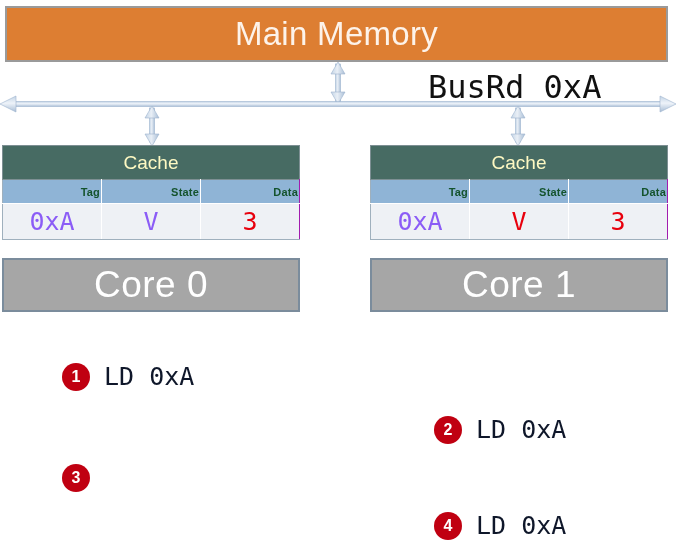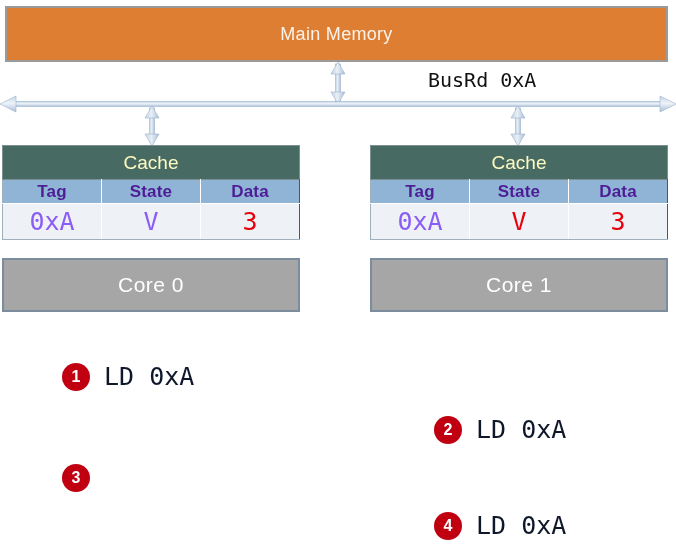--- a/index.html
+++ b/index.html
@@ -25,40 +25,40 @@
     height: 56px;
     box-sizing: border-box;
     background: #DD7E32;
     border: 2px solid #9a9a9a;
     display: flex;
     align-items: center;
     justify-content: center;
   }
   .main-memory .mm-label {
     color: #fdf3ea;
-    font-size: 18px;
+    font-size: 33px;
     font-weight: 400;
     letter-spacing: 0.3px;
   }
 
   
   .bus-svg {
     position: absolute;
     left: 0;
     top: 62px;
     width: 676px;
     height: 84px;
   }
 
   .bus-label {
     position: absolute;
     left: 428px;
     top: 68px;
     font-family: "DejaVu Sans Mono", "Liberation Mono", monospace;
-    font-size: 20px;
+    font-size: 32px;
     color: #111111;
     letter-spacing: 0px;
     white-space: nowrap;
   }
 
   
   .cache-block {
     position: absolute;
     width: 298px;
     top: 145px;
@@ -80,27 +80,27 @@
   }
 
   .cache-table {
     width: 100%;
     border-collapse: collapse;
     table-layout: fixed;
     box-sizing: border-box;
   }
   .cache-table th {
     background: #8FB4D6;
-    color: #4c1d95;
-    font-size: 17px;
+    color: #14532d;
+    font-size: 11px;
     font-weight: bold;
     height: 21px;
     border: 1px solid #ffffff;
     border-top: 1px solid #7d8f93;
-    text-align: center;
+    text-align: right;
     letter-spacing: 0.2px;
   }
   .cache-table td {
     background: #eef1f5;
     height: 33px;
     border: 1px solid #ffffff;
     border-bottom: 1px solid #9fb0bd;
     text-align: center;
     font-family: "DejaVu Sans Mono", "Liberation Mono", monospace;
     font-size: 25px;
@@ -121,21 +121,21 @@
     background: #A6A6A6;
     border: 2px solid #7b8c9c;
     display: flex;
     align-items: center;
     justify-content: center;
   }
   .core-block.left  { left: 2px; }
   .core-block.right { left: 370px; }
   .core-block .core-label {
     color: #ffffff;
-    font-size: 21px;
+    font-size: 37px;
     letter-spacing: 0.5px;
   }
 
   
   .step {
     position: absolute;
     display: flex;
     align-items: center;
   }
   .step .badge {

